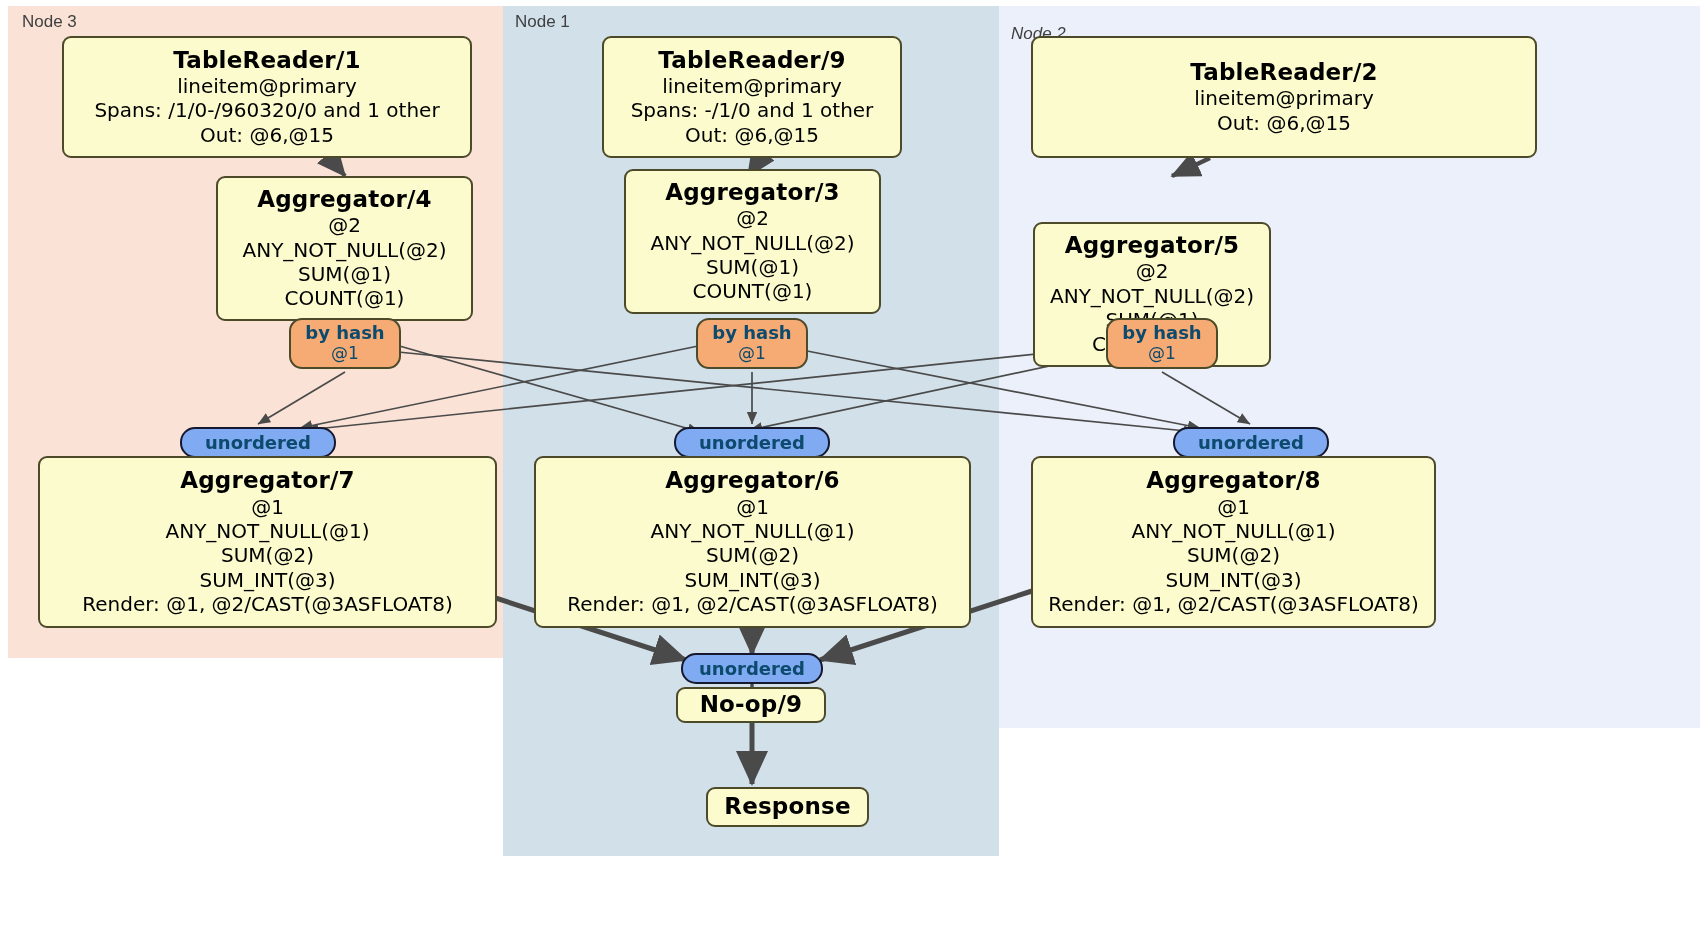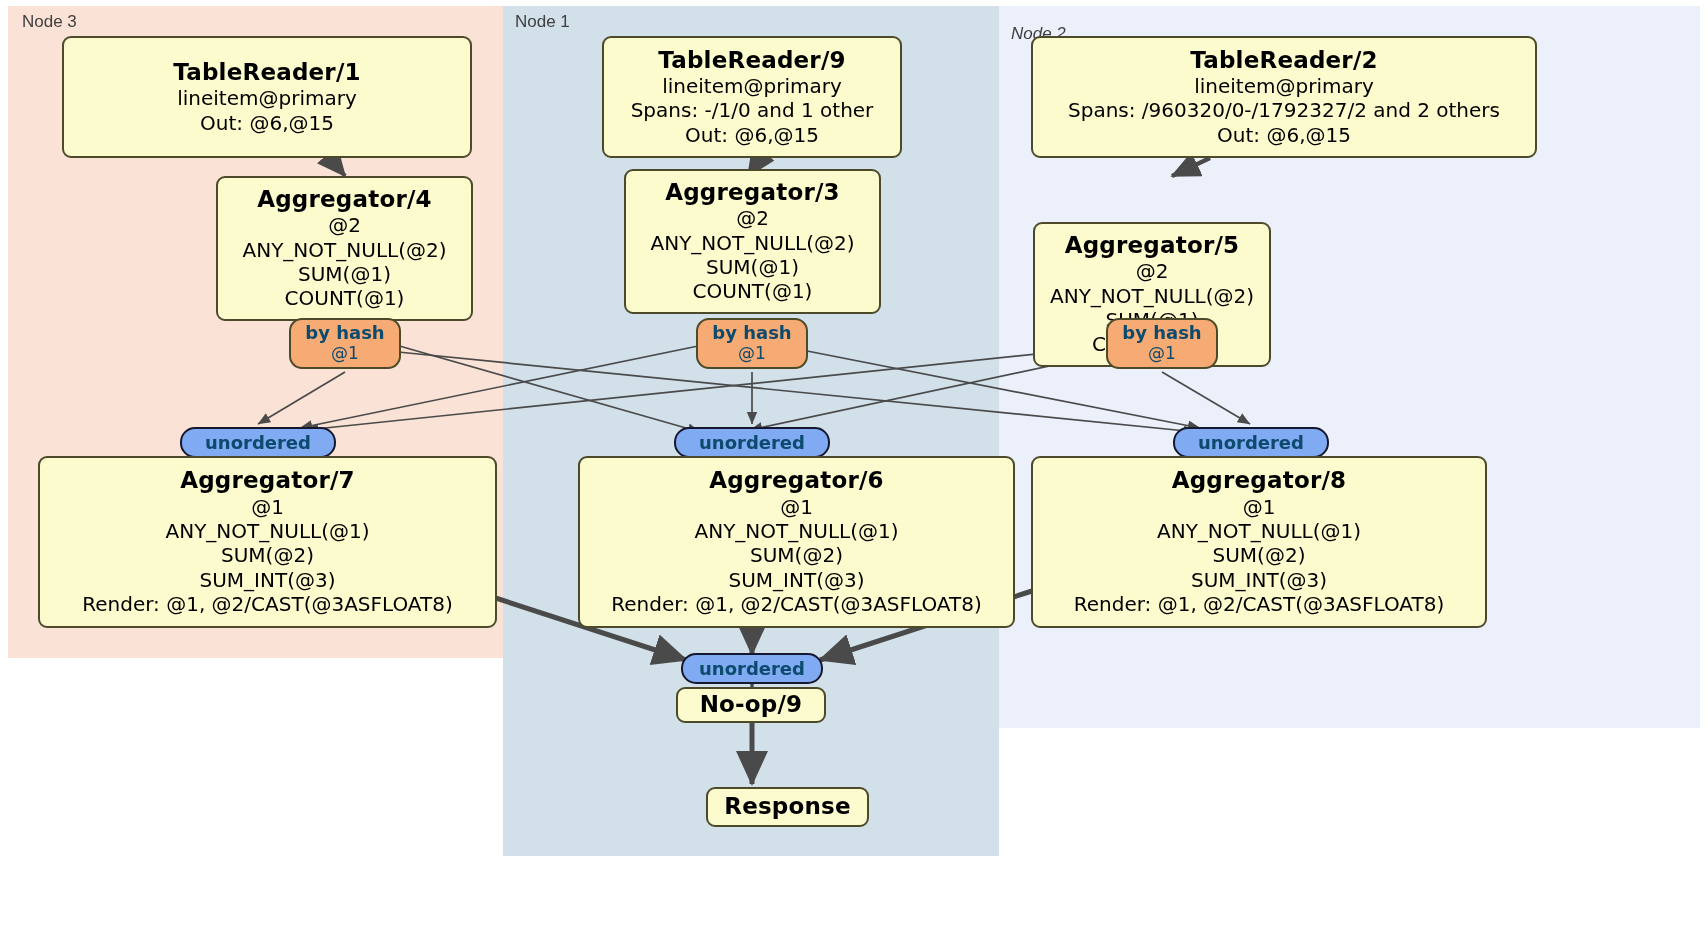--- a/index.html
+++ b/index.html
@@ -94,34 +94,34 @@
     </g>
 
     <g stroke="#4a4a4a" stroke-width="5" fill="none" marker-end="url(#ahT)">
       <path d="M752,722 L752,784"></path>
     </g>
   </svg>
 
   <div class="box" style="left:62px;top:36px;width:410px;height:122px;">
     <div class="ttl">TableReader/1</div>
     <div class="ln">lineitem@primary</div>
+    <div class="ln">Spans: /1/0-/960320/0 and 1 other</div>
     <div class="ln">Out: @6,@15</div>
   </div>
 
   <div class="box" style="left:602px;top:36px;width:300px;height:122px;">
     <div class="ttl">TableReader/9</div>
     <div class="ln">lineitem@primary</div>
     <div class="ln">Spans: -/1/0 and 1 other</div>
     <div class="ln">Out: @6,@15</div>
   </div>
 
   <div class="box" style="left:1031px;top:36px;width:506px;height:122px;">
     <div class="ttl">TableReader/2</div>
     <div class="ln">lineitem@primary</div>
-    <div class="ln">Spans: /960320/0-/1792327/2 and 2 others</div>
     <div class="ln">Out: @6,@15</div>
   </div>
 
   <div class="box" style="left:216px;top:176px;width:257px;height:145px;">
     <div class="ttl">Aggregator/4</div>
     <div class="ln">@2</div>
     <div class="ln">ANY_NOT_NULL(@2)</div>
     <div class="ln">SUM(@1)</div>
     <div class="ln">COUNT(@1)</div>
   </div>
@@ -167,30 +167,30 @@
 
   <div class="box" style="left:38px;top:456px;width:459px;height:172px;">
     <div class="ttl">Aggregator/7</div>
     <div class="ln">@1</div>
     <div class="ln">ANY_NOT_NULL(@1)</div>
     <div class="ln">SUM(@2)</div>
     <div class="ln">SUM_INT(@3)</div>
     <div class="ln">Render: @1, @2/CAST(@3ASFLOAT8)</div>
   </div>
 
-  <div class="box" style="left:534px;top:456px;width:437px;height:172px;margin-left:44px;">
+  <div class="box" style="left:534px;top:456px;width:437px;height:172px;">
     <div class="ttl">Aggregator/6</div>
     <div class="ln">@1</div>
     <div class="ln">ANY_NOT_NULL(@1)</div>
     <div class="ln">SUM(@2)</div>
     <div class="ln">SUM_INT(@3)</div>
     <div class="ln">Render: @1, @2/CAST(@3ASFLOAT8)</div>
   </div>
 
-  <div class="box" style="left:1031px;top:456px;width:456px;height:172px;">
+  <div class="box" style="left:1031px;top:456px;width:405px;height:172px;">
     <div class="ttl">Aggregator/8</div>
     <div class="ln">@1</div>
     <div class="ln">ANY_NOT_NULL(@1)</div>
     <div class="ln">SUM(@2)</div>
     <div class="ln">SUM_INT(@3)</div>
     <div class="ln">Render: @1, @2/CAST(@3ASFLOAT8)</div>
   </div>
 
   <div class="pill unord" style="left:681px;top:653px;width:142px;height:31px;">
     <div class="ttl">unordered</div>

